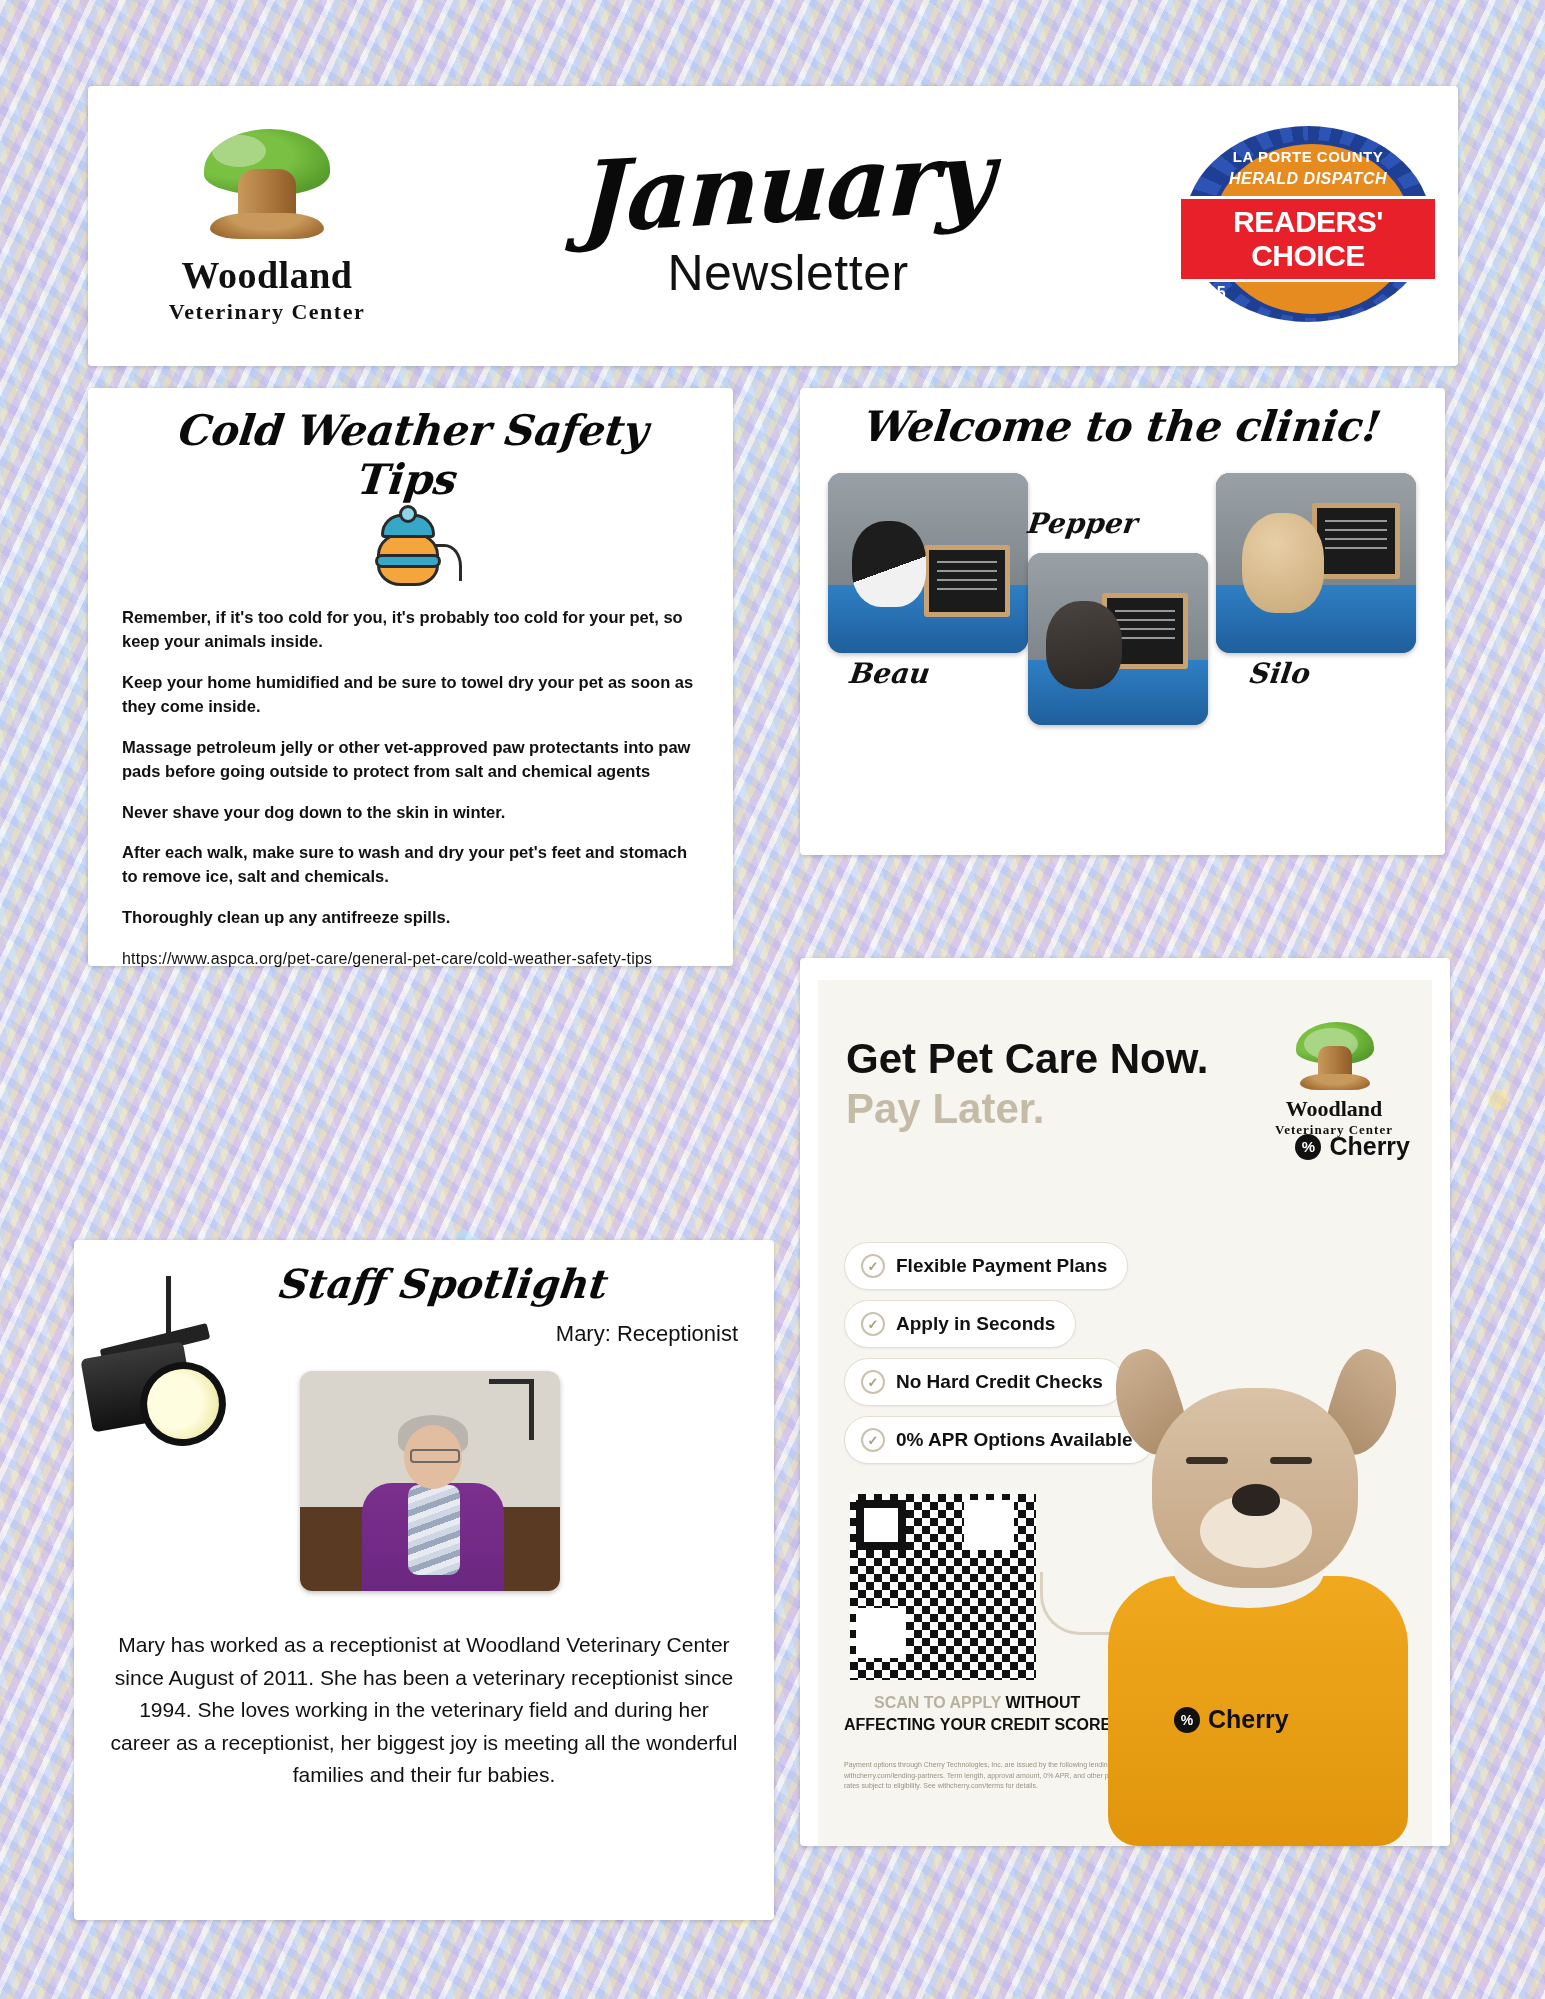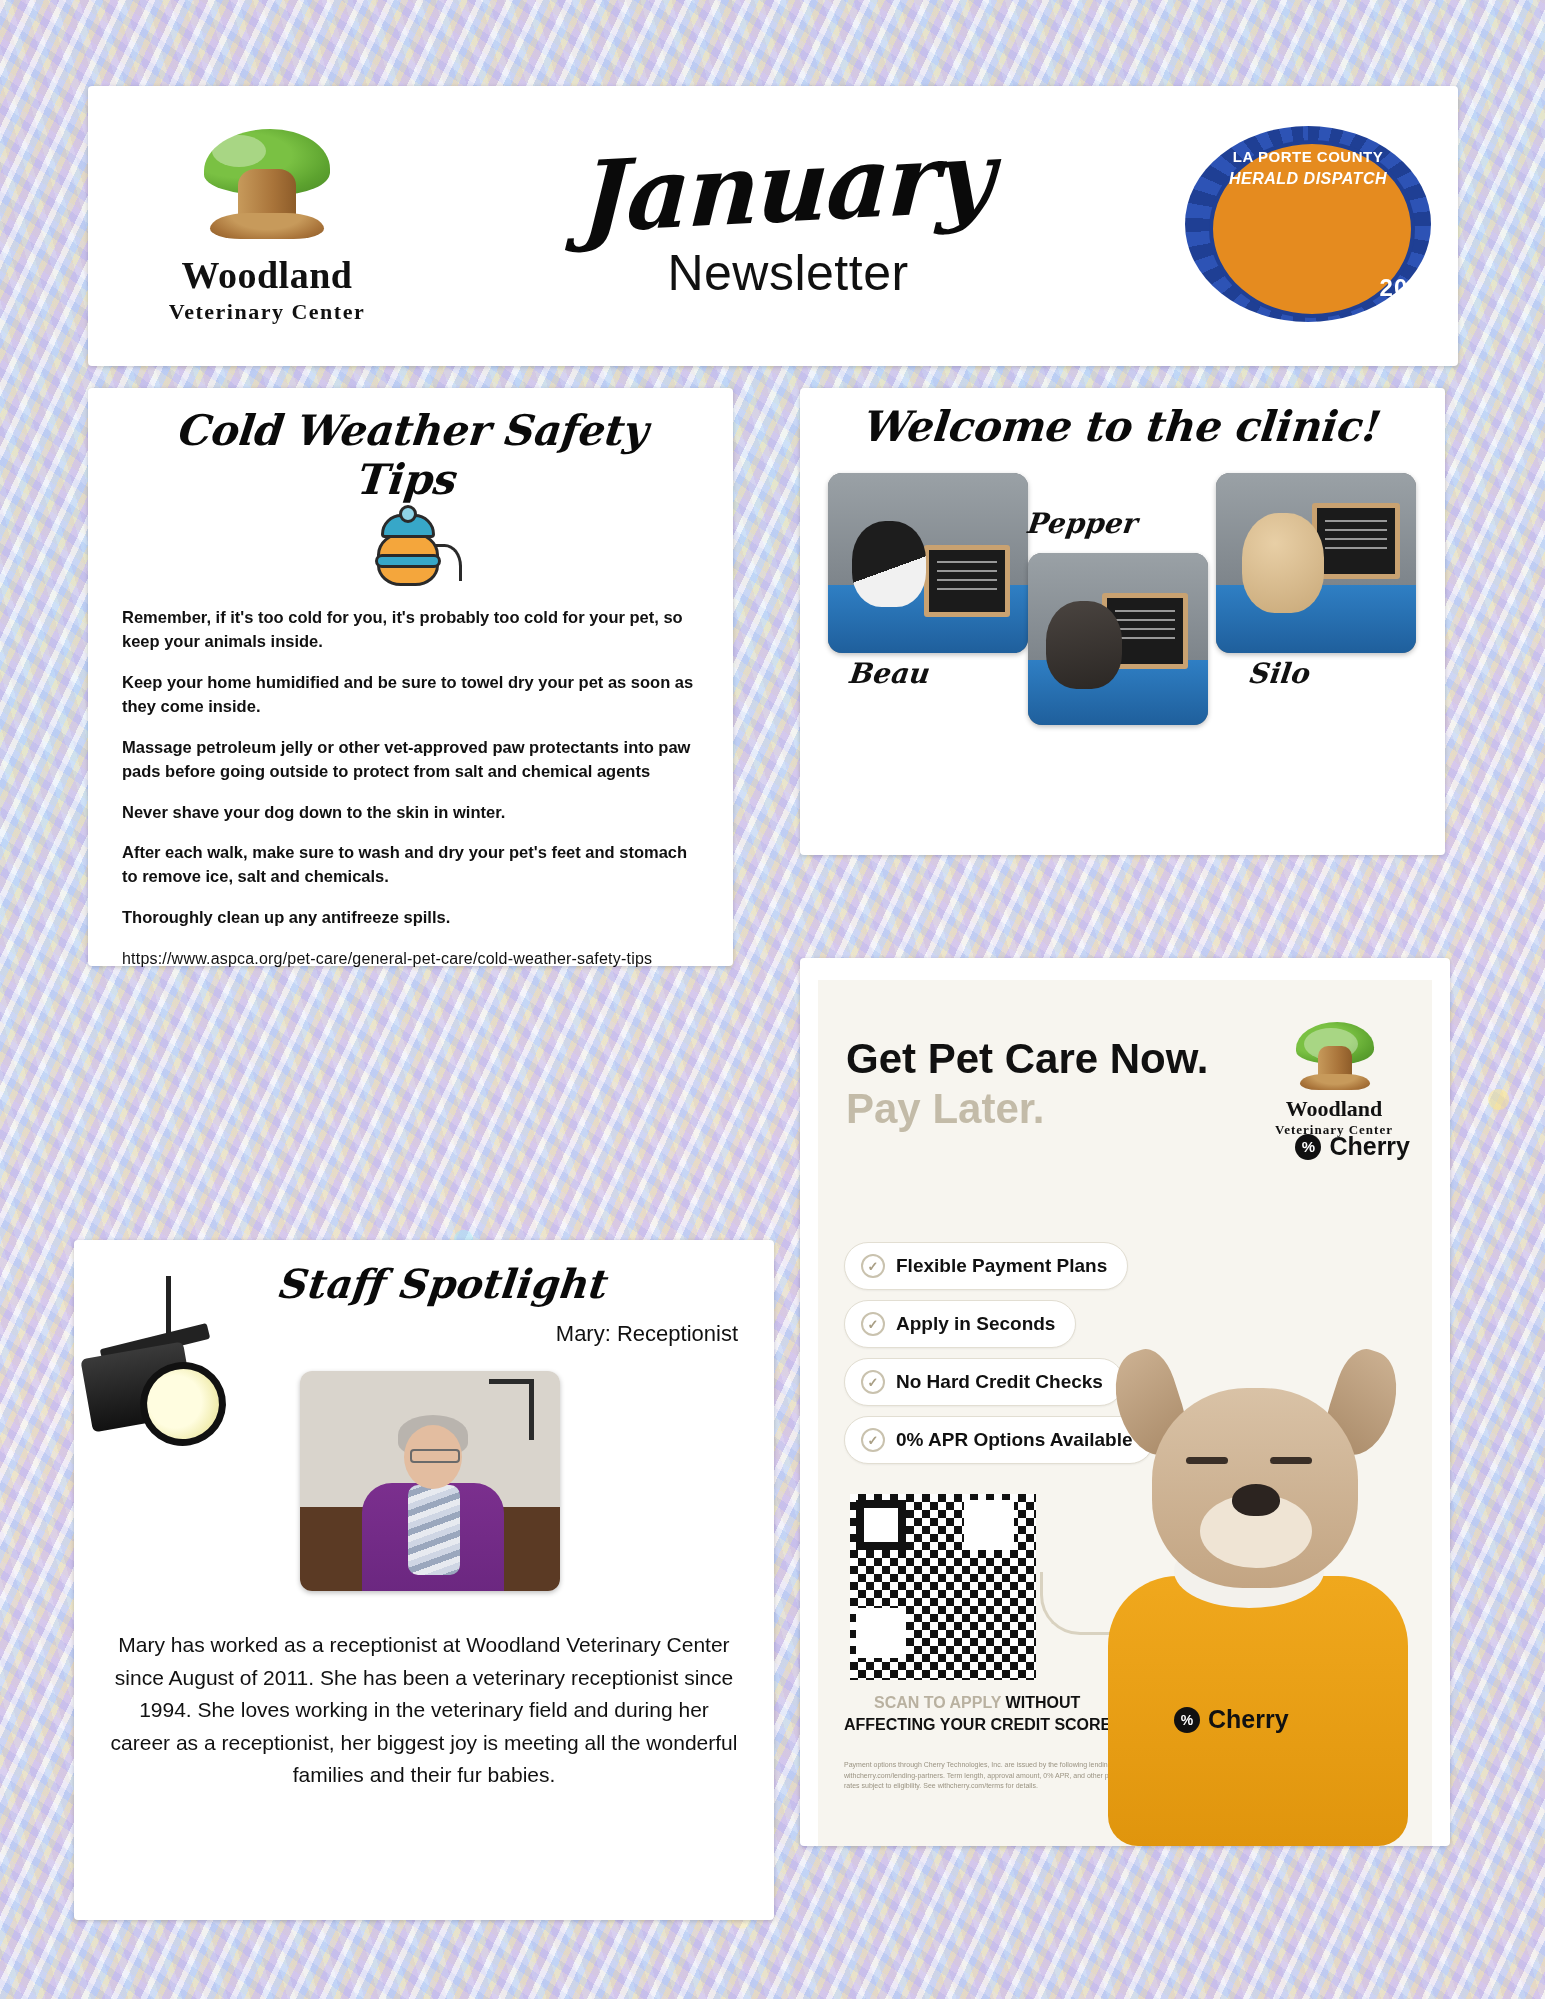--- a/index.html
+++ b/index.html
@@ -189,23 +189,23 @@
     border-bottom: 3px solid #fff;
     padding: 6px 0;
     text-align: center;
     font-size: 30px;
     font-weight: bold;
     color: #fff;
     letter-spacing: -.5px;
   }
   .badge .year {
     position: absolute;
-    bottom: 24px; left: 14px; right: 0;
-    text-align: right;
-    font-size: 24px;
+    bottom: 24px; left: 8px; right: 0;
+    text-align: left;
+    font-size: 16px;
     font-weight: bold;
     color: #fff;
     letter-spacing: 1px;
   }
 
   
   #tips-card {
     left: 88px;
     top: 388px;
     width: 645px;
@@ -729,20 +729,21 @@
     <div class="script-big">January</div>
     <div class="news-word">Newsletter</div>
   </div>
 
   <div id="badge-block">
     <div class="badge">
       <div class="rosette"></div>
       <div class="inner-circle"></div>
       <div class="top-txt">LA PORTE COUNTY</div>
       <div class="sub-txt">HERALD DISPATCH</div>
+      <div class="rc-bar">READERS' CHOICE</div>
       <div class="year">2025</div>
     </div>
   </div>
 </div>
 
 <div class="card" id="tips-card">
   <div class="script-head">Cold Weather Safety Tips</div>
 
   <div class="cat-icon">
     <div class="tail"></div>

